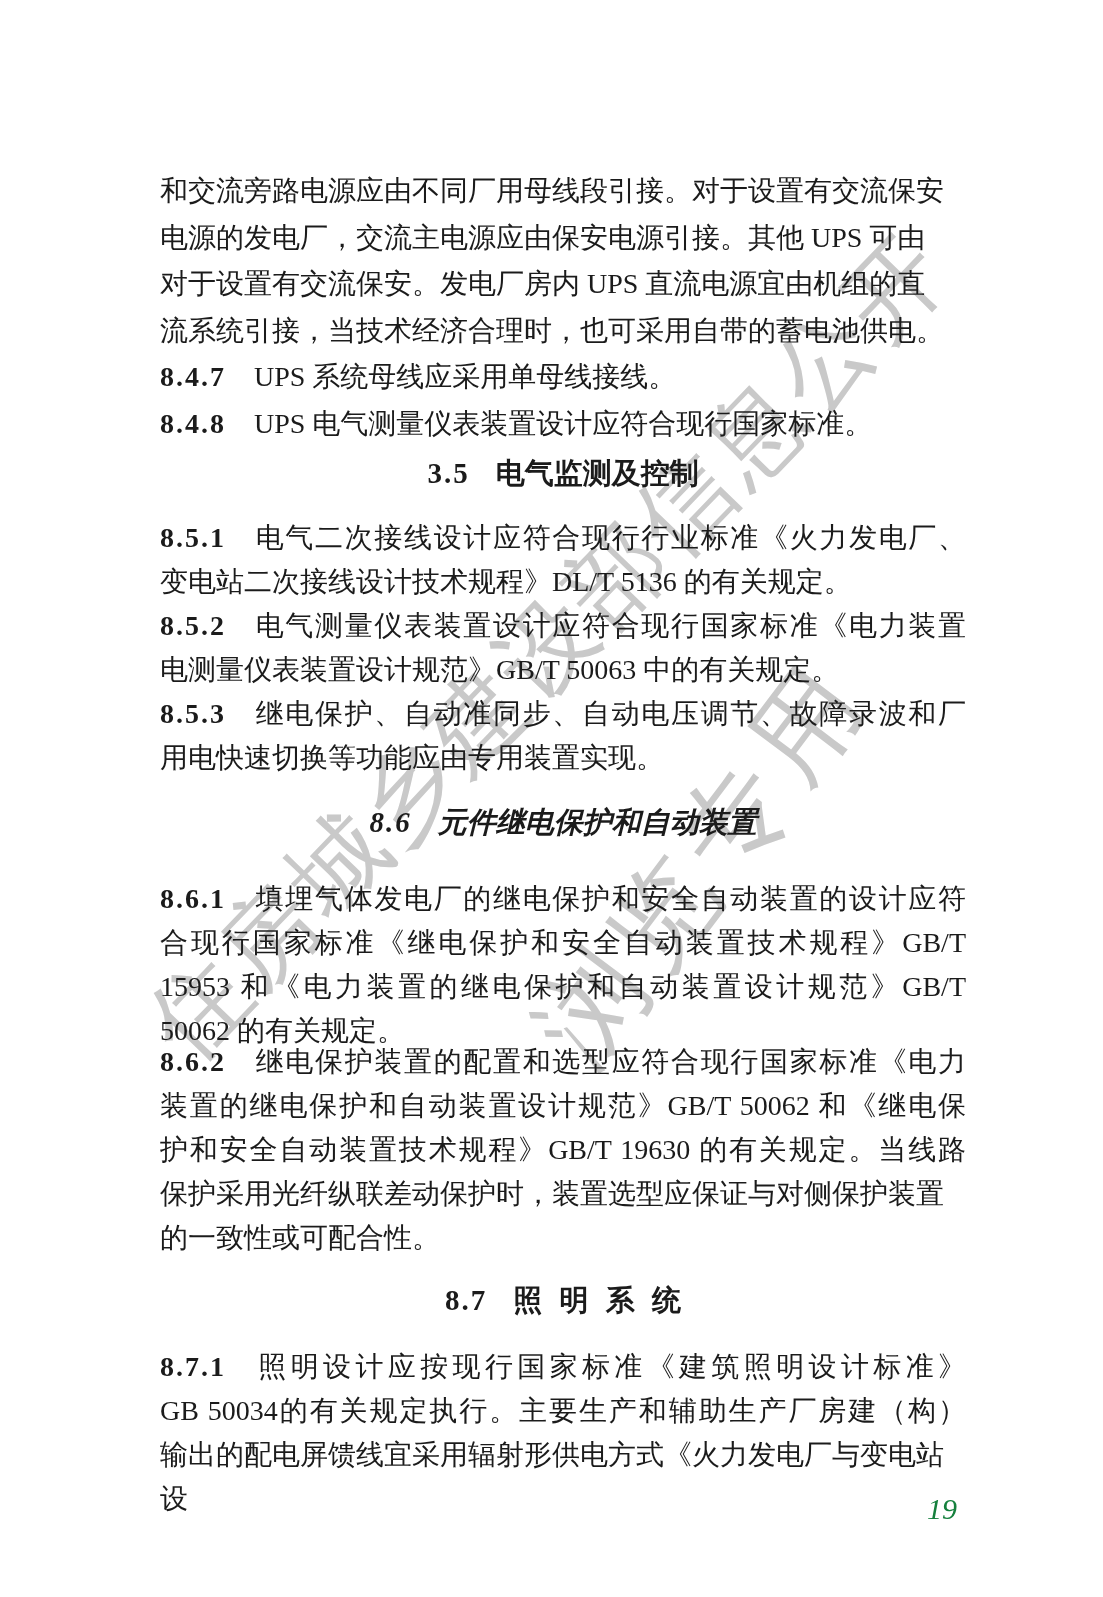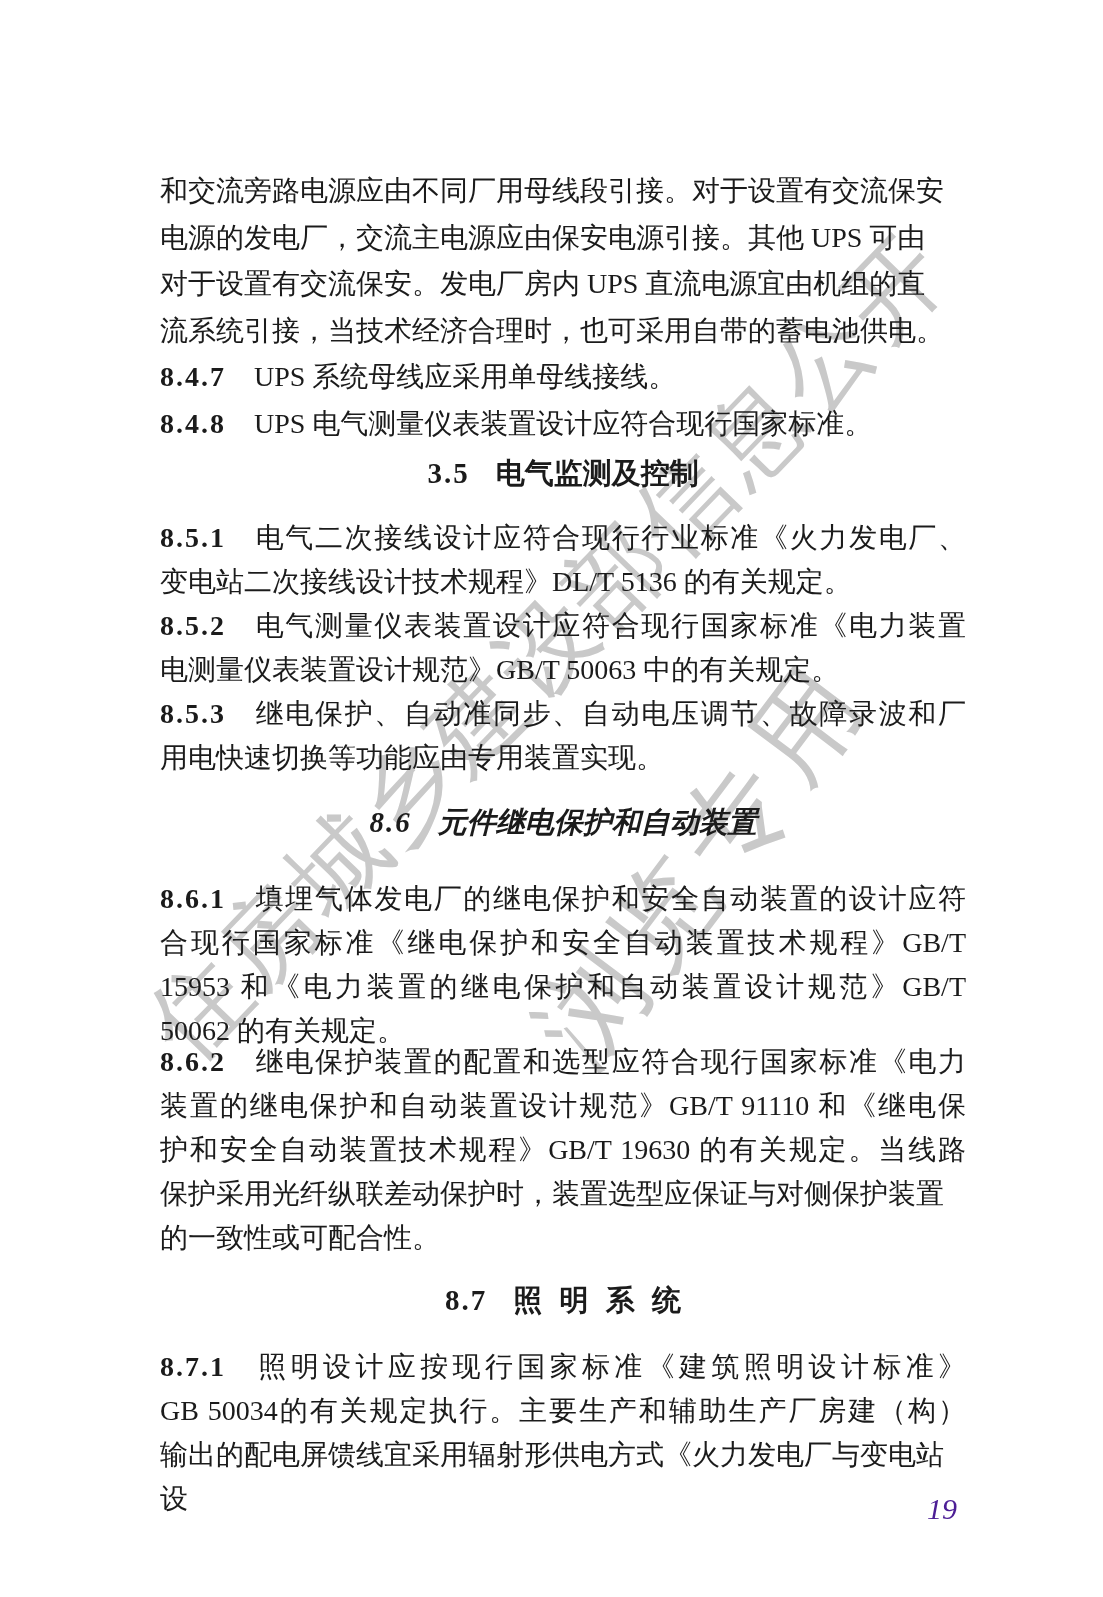--- a/index.html
+++ b/index.html
@@ -69,21 +69,21 @@
   .h85 { top: 456px; }
   .h86 { top: 805px; font-style: italic; }
   .h87 { top: 1283px; word-spacing: 10px; }
   .pagenum {
     position: absolute;
     right: 146px;
     top: 1492px;
     font-size: 30px;
     font-style: italic;
     z-index: 1;
-    color: #4c1d95;
+    color: #15803d;
   }
 </style>
 </head>
 <body>
 
 <div class="page">
 
   <div class="wm wm1">住房城乡建设部信息公开</div>
   <div class="wm wm2">浏览专用</div>
 
@@ -115,21 +115,21 @@
 
   <div class="block blockC">
     <div class="line j"><b class="num">8.6.1</b><span>填埋气体发电厂的继电保护和安全自动装置的设计应符</span></div>
     <div class="line j"><span>合现行国家标准《继电保护和安全自动装置技术规程》GB/T</span></div>
     <div class="line j"><span>15953 和《电力装置的继电保护和自动装置设计规范》GB/T</span></div>
     <div class="line"><span>50062 的有关规定。</span></div>
   </div>
 
   <div class="block blockD">
     <div class="line j"><b class="num">8.6.2</b><span>继电保护装置的配置和选型应符合现行国家标准《电力</span></div>
-    <div class="line j"><span>装置的继电保护和自动装置设计规范》GB/T 91110 和《继电保</span></div>
+    <div class="line j"><span>装置的继电保护和自动装置设计规范》GB/T 50062 和《继电保</span></div>
     <div class="line j"><span>护和安全自动装置技术规程》GB/T 19630 的有关规定。当线路</span></div>
     <div class="line"><span>保护采用光纤纵联差动保护时，装置选型应保证与对侧保护装置</span></div>
     <div class="line"><span>的一致性或可配合性。</span></div>
   </div>
 
   <div class="heading h87">
     <b class="num">8.7</b><span>照 明 系 统</span>
   </div>
 
   <div class="block blockE">

